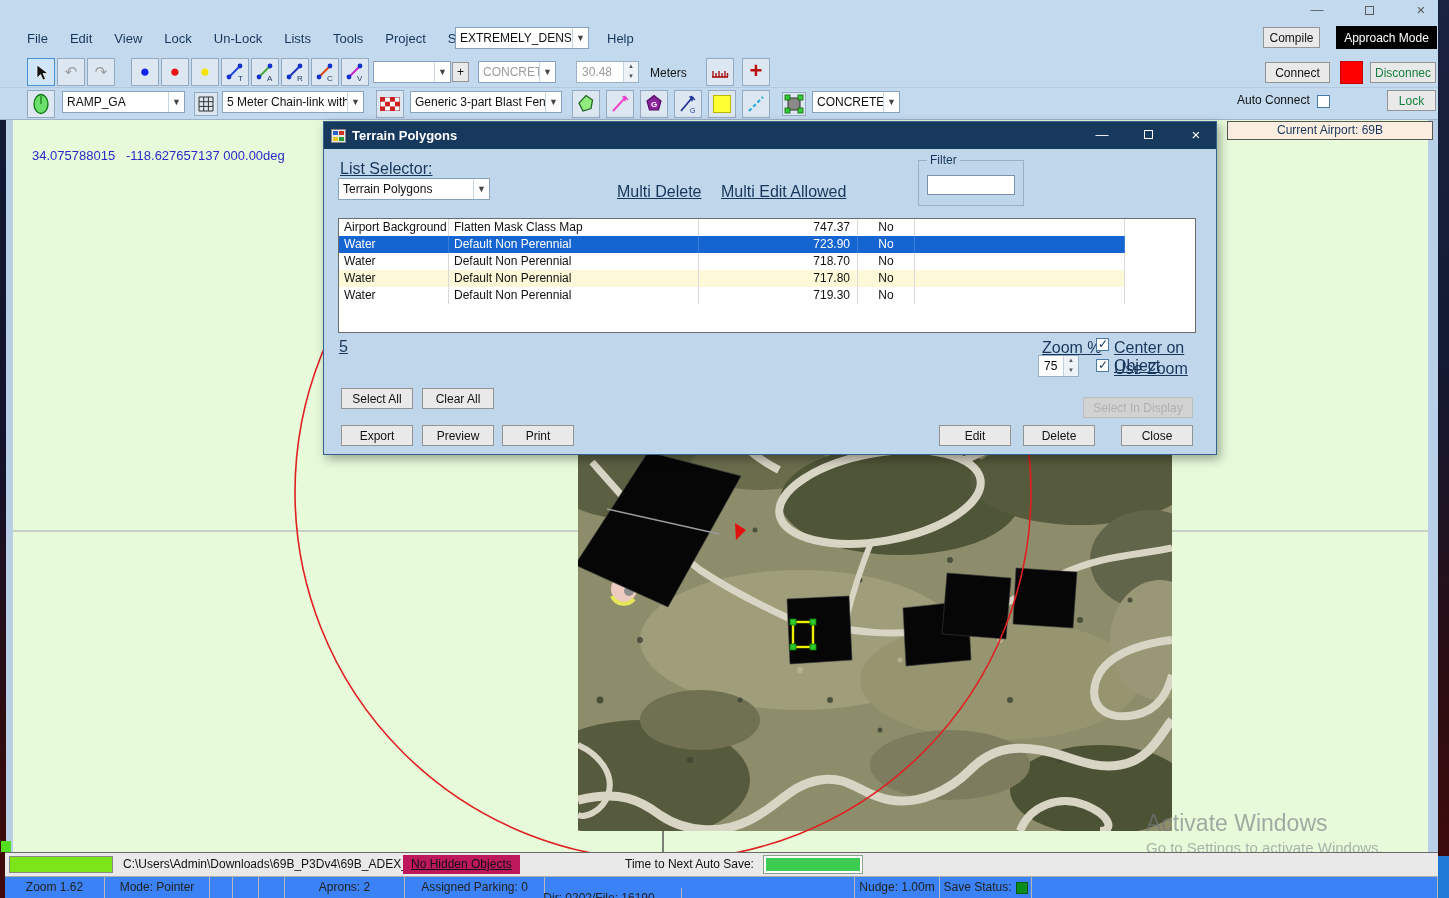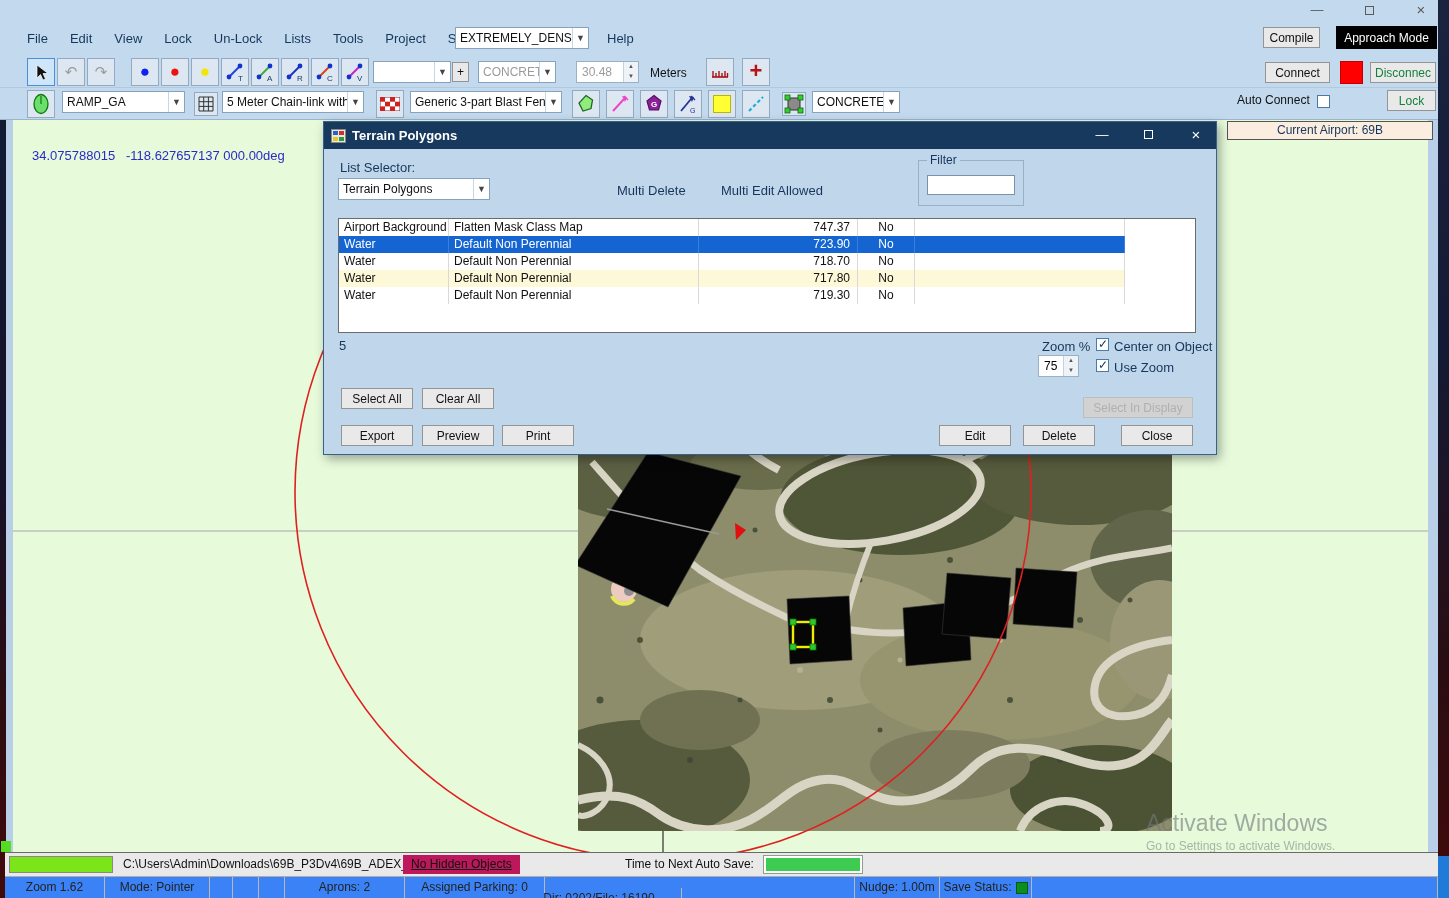--- a/index.html
+++ b/index.html
@@ -46,31 +46,31 @@
   .cb.checked:before { content:"✓"; position:absolute; left:1px; top:-2px; font-size:12px; color:#16365c; }
 
   
   .edgeL { left:0; top:120px; width:6px; height:778px; background:linear-gradient(180deg,#121a33 0%,#15122a 45%,#2c0d12 75%,#43090a 100%); }
   .edgeR { right:0; top:0; width:11px; height:898px; background:linear-gradient(180deg,#1a2340 0%,#131a33 40%,#2a0d12 75%,#420a0a 100%); }
   .stripL { left:6px; top:120px; width:7px; height:778px; background:#b9cfe8; }
   .stripR { left:1428px; top:120px; width:10px; height:732px; background:#b9cfe8; }
   .coords { left:32px; top:148px; font-size:13px; color:#2a2ac8; white-space:pre; z-index:5; }
   .cur-airport { left:1227px; top:121px; width:206px; height:19px; background:#fbeee1; border:1px solid #555; font-size:12px; color:#16365c; text-align:center; line-height:17px; z-index:20; }
   .watermark1 { left:1146px; top:810px; font-size:23px; color:rgba(115,120,125,0.62); z-index:10; }
-  .watermark2 { left:1146px; top:839px; font-size:12px; color:rgba(115,120,125,0.55); z-index:10; }
+  .watermark2 { left:1146px; top:839px; font-size:15px; color:rgba(115,120,125,0.55); z-index:10; }
 
   
   .dialog { left:323px; top:121px; width:894px; height:334px; background:#c0d6ea; border:1px solid #35618e; box-shadow:3px 4px 10px rgba(0,0,0,.35); z-index:50; }
   .dlg-title { position:absolute; left:0; top:0; width:100%; height:27px; background:#17395e; display:flex; align-items:center; }
   .dlg-title .t { color:#fff; font-weight:bold; font-size:13px; margin-left:6px; }
   .dlg-ctl { position:absolute; top:0; width:40px; height:27px; color:#fff; text-align:center; line-height:26px; font-size:13px; }
   .dlg-restore { display:inline-block; width:9px; height:9px; border:1px solid #fff; margin-top:8px; }
   .grp { position:absolute; border:1px solid #9ab0c4; }
   .grp .gl { position:absolute; top:-8px; left:8px; background:#c0d6ea; padding:0 3px; font-size:12px; color:#16365c; }
-  .dlbl { position:absolute; font-size:13px; color:#16365c; }
+  .dlbl { position:absolute; font-size:16px; color:#16365c;text-decoration:underline; }
 
   
   .ttable { position:absolute; left:14px; top:96px; width:858px; height:115px; background:#fff; border:1px solid #6b6b6b; overflow:hidden; }
   .trow, .thead { display:flex; height:17px; }
   .thead { height:21px; border-bottom:1px solid #cfcfcf; }
   .tcell, .hcell { font-size:12px; line-height:17px; padding-left:5px; border-right:1px solid #d9d9d9; white-space:nowrap; overflow:hidden; color:#111; }
   .hcell { line-height:20px; color:#222; }
   .c0 { width:110px; } .c1 { width:250px; } .c2 { width:159px; text-align:right; padding-right:7px; padding-left:0; }
   .c3 { width:57px; text-align:center; padding-left:0; } .c4 { width:210px; } .c5 { width:70px; border-right:none; }
   .trow.selected .tcell { background:#1464d2; color:#fff; border-right:1px solid #3a7edb; }

